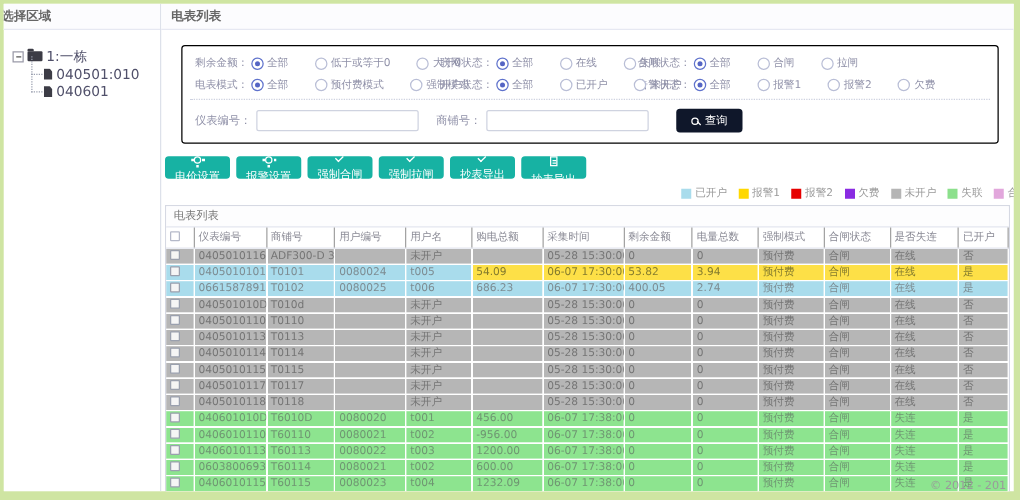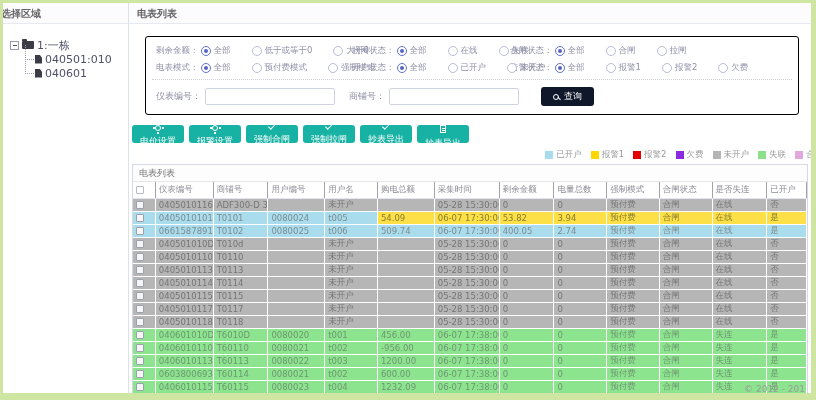--- a/index.html
+++ b/index.html
@@ -350,21 +350,21 @@
               <td class="c-yellow">合闸</td>
               <td class="c-yellow">在线</td>
               <td class="c-yellow">是</td>
             </tr>
             <tr>
               <td class="c-blue"><span class="cb"></span></td>
               <td class="c-blue">0661587891</td>
               <td class="c-blue">T0102</td>
               <td class="c-blue">0080025</td>
               <td class="c-blue">t006</td>
-              <td class="c-blue">509.74</td>
+              <td class="c-blue">686.23</td>
               <td class="c-blue">06-07 17:30:00</td>
               <td class="c-blue">400.05</td>
               <td class="c-blue">2.74</td>
               <td class="c-blue">预付费</td>
               <td class="c-blue">合闸</td>
               <td class="c-blue">在线</td>
               <td class="c-blue">是</td>
             </tr>
             <tr>
               <td class="c-gray"><span class="cb"></span></td>

